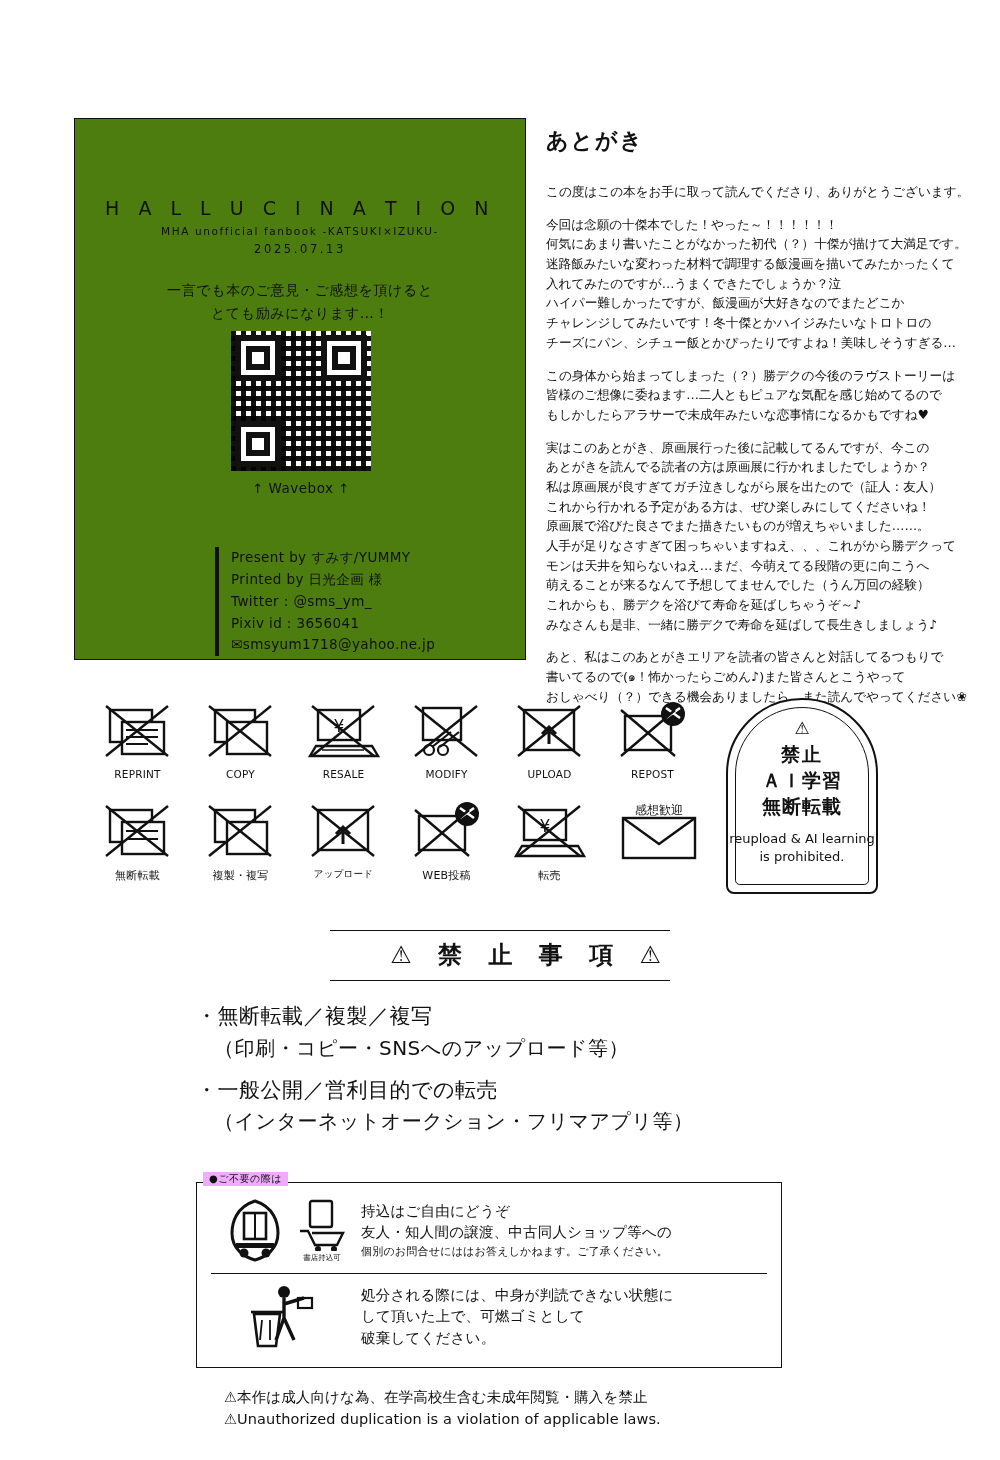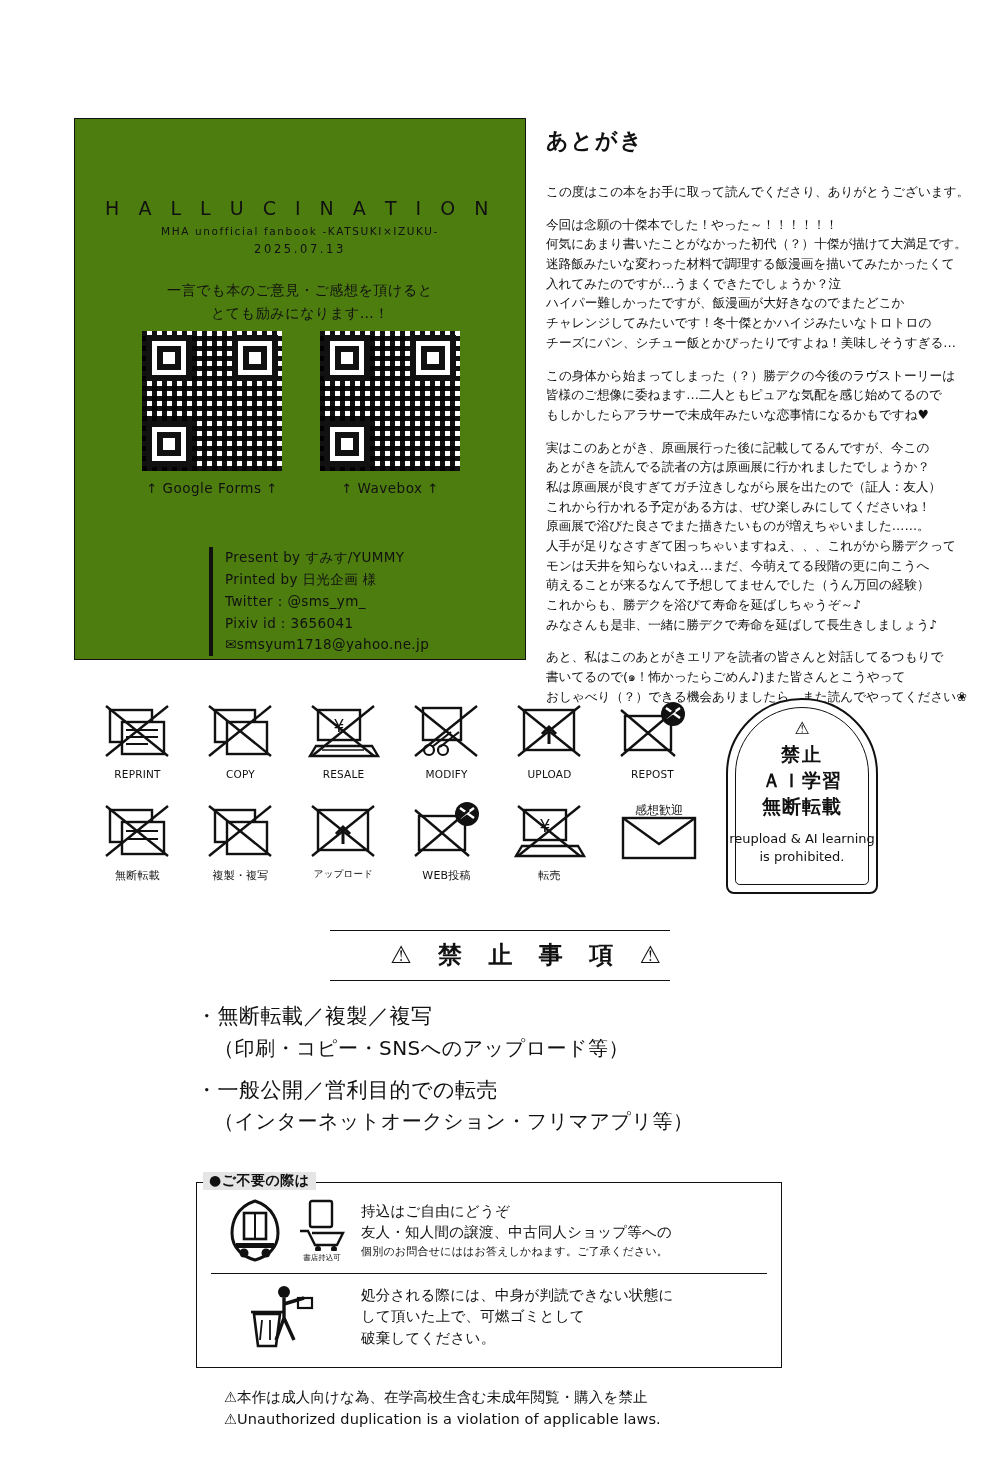--- a/index.html
+++ b/index.html
@@ -54,21 +54,21 @@
   }
   .qr::before { left:4px; top:4px; }
   .qr::after  { right:4px; top:4px; }
   .qr > i     { left:4px; bottom:4px; }
   .qr-label {
     margin-top:9px; text-align:center; font-size:13.5px; letter-spacing:0.5px;
   }
   .arrow-up { font-size:13px; }
 
   .present {
-    position:absolute; left:134px; top:428px;
+    position:absolute; left:140px; top:428px;
     border-left:4px solid #111; padding-left:12px;
     font-size:13.5px; line-height:1.62; letter-spacing:0.4px;
   }
 
   
   .after-title {
     position:absolute; left:546px; top:126px;
     font-size:22px; letter-spacing:2px; font-weight:600;
   }
   .after-body {
@@ -125,22 +125,22 @@
     font-size:21px; line-height:1.55; letter-spacing:0.5px;
   }
   .plist .sub { font-size:20px; }
 
   
   .disposal {
     position:absolute; left:196px; top:1182px; width:586px; height:186px;
     border:1.5px solid #111; box-sizing:border-box;
   }
   .disposal-tag {
-    position:absolute; left:6px; top:-11px; background:#e5e5e5; padding:0 6px;
-    font-size:14px; letter-spacing:0.5px;font-weight:bold;
+    position:absolute; left:6px; top:-11px; background:#f0abfc; padding:0 6px;
+    font-size:10px; letter-spacing:0.5px;
   }
   .disp-row { display:flex; align-items:center; padding:14px 12px 10px 14px; }
   .disp-row2 { display:flex; align-items:center; padding:10px 12px 8px 14px; }
   .disp-div { border-top:1.2px solid #111; margin:0 14px; }
   .disp-icons { width:150px; display:flex; gap:10px; align-items:flex-end; justify-content:center; }
   .disp-text { font-size:14.5px; line-height:1.45; letter-spacing:0.2px; }
   .disp-note { font-size:11px; margin-top:1px; }
   .mini-cap { font-size:7.5px; text-align:center; margin-top:2px; }
 
   .footnotes {
@@ -155,30 +155,20 @@
 <div class="page">
 
   <div class="infobox">
     <div class="title-h">H A L L U C I N A T I O N</div>
     <div class="title-sub">MHA unofficial fanbook -KATSUKI×IZUKU-</div>
     <div class="title-date">2025.07.13</div>
     <div class="ask1">一言でも本のご意見・ご感想を頂けると</div>
     <div class="ask2">とても励みになります…！</div>
 
     <div class="qr-row">
-      <div class="qr-wrap">
-        <div class="qr">
-            <i></i>
-          </div>
-        <div class="qr-label">
-          <span class="arrow-up">↑</span>
-          <span>Google Forms</span>
-          <span class="arrow-up">↑</span>
-        </div>
-      </div>
       <div class="qr-wrap">
         <div class="qr">
             <i></i>
           </div>
         <div class="qr-label">
           <span class="arrow-up">↑</span>
           <span>Wavebox</span>
           <span class="arrow-up">↑</span>
         </div>
       </div>

